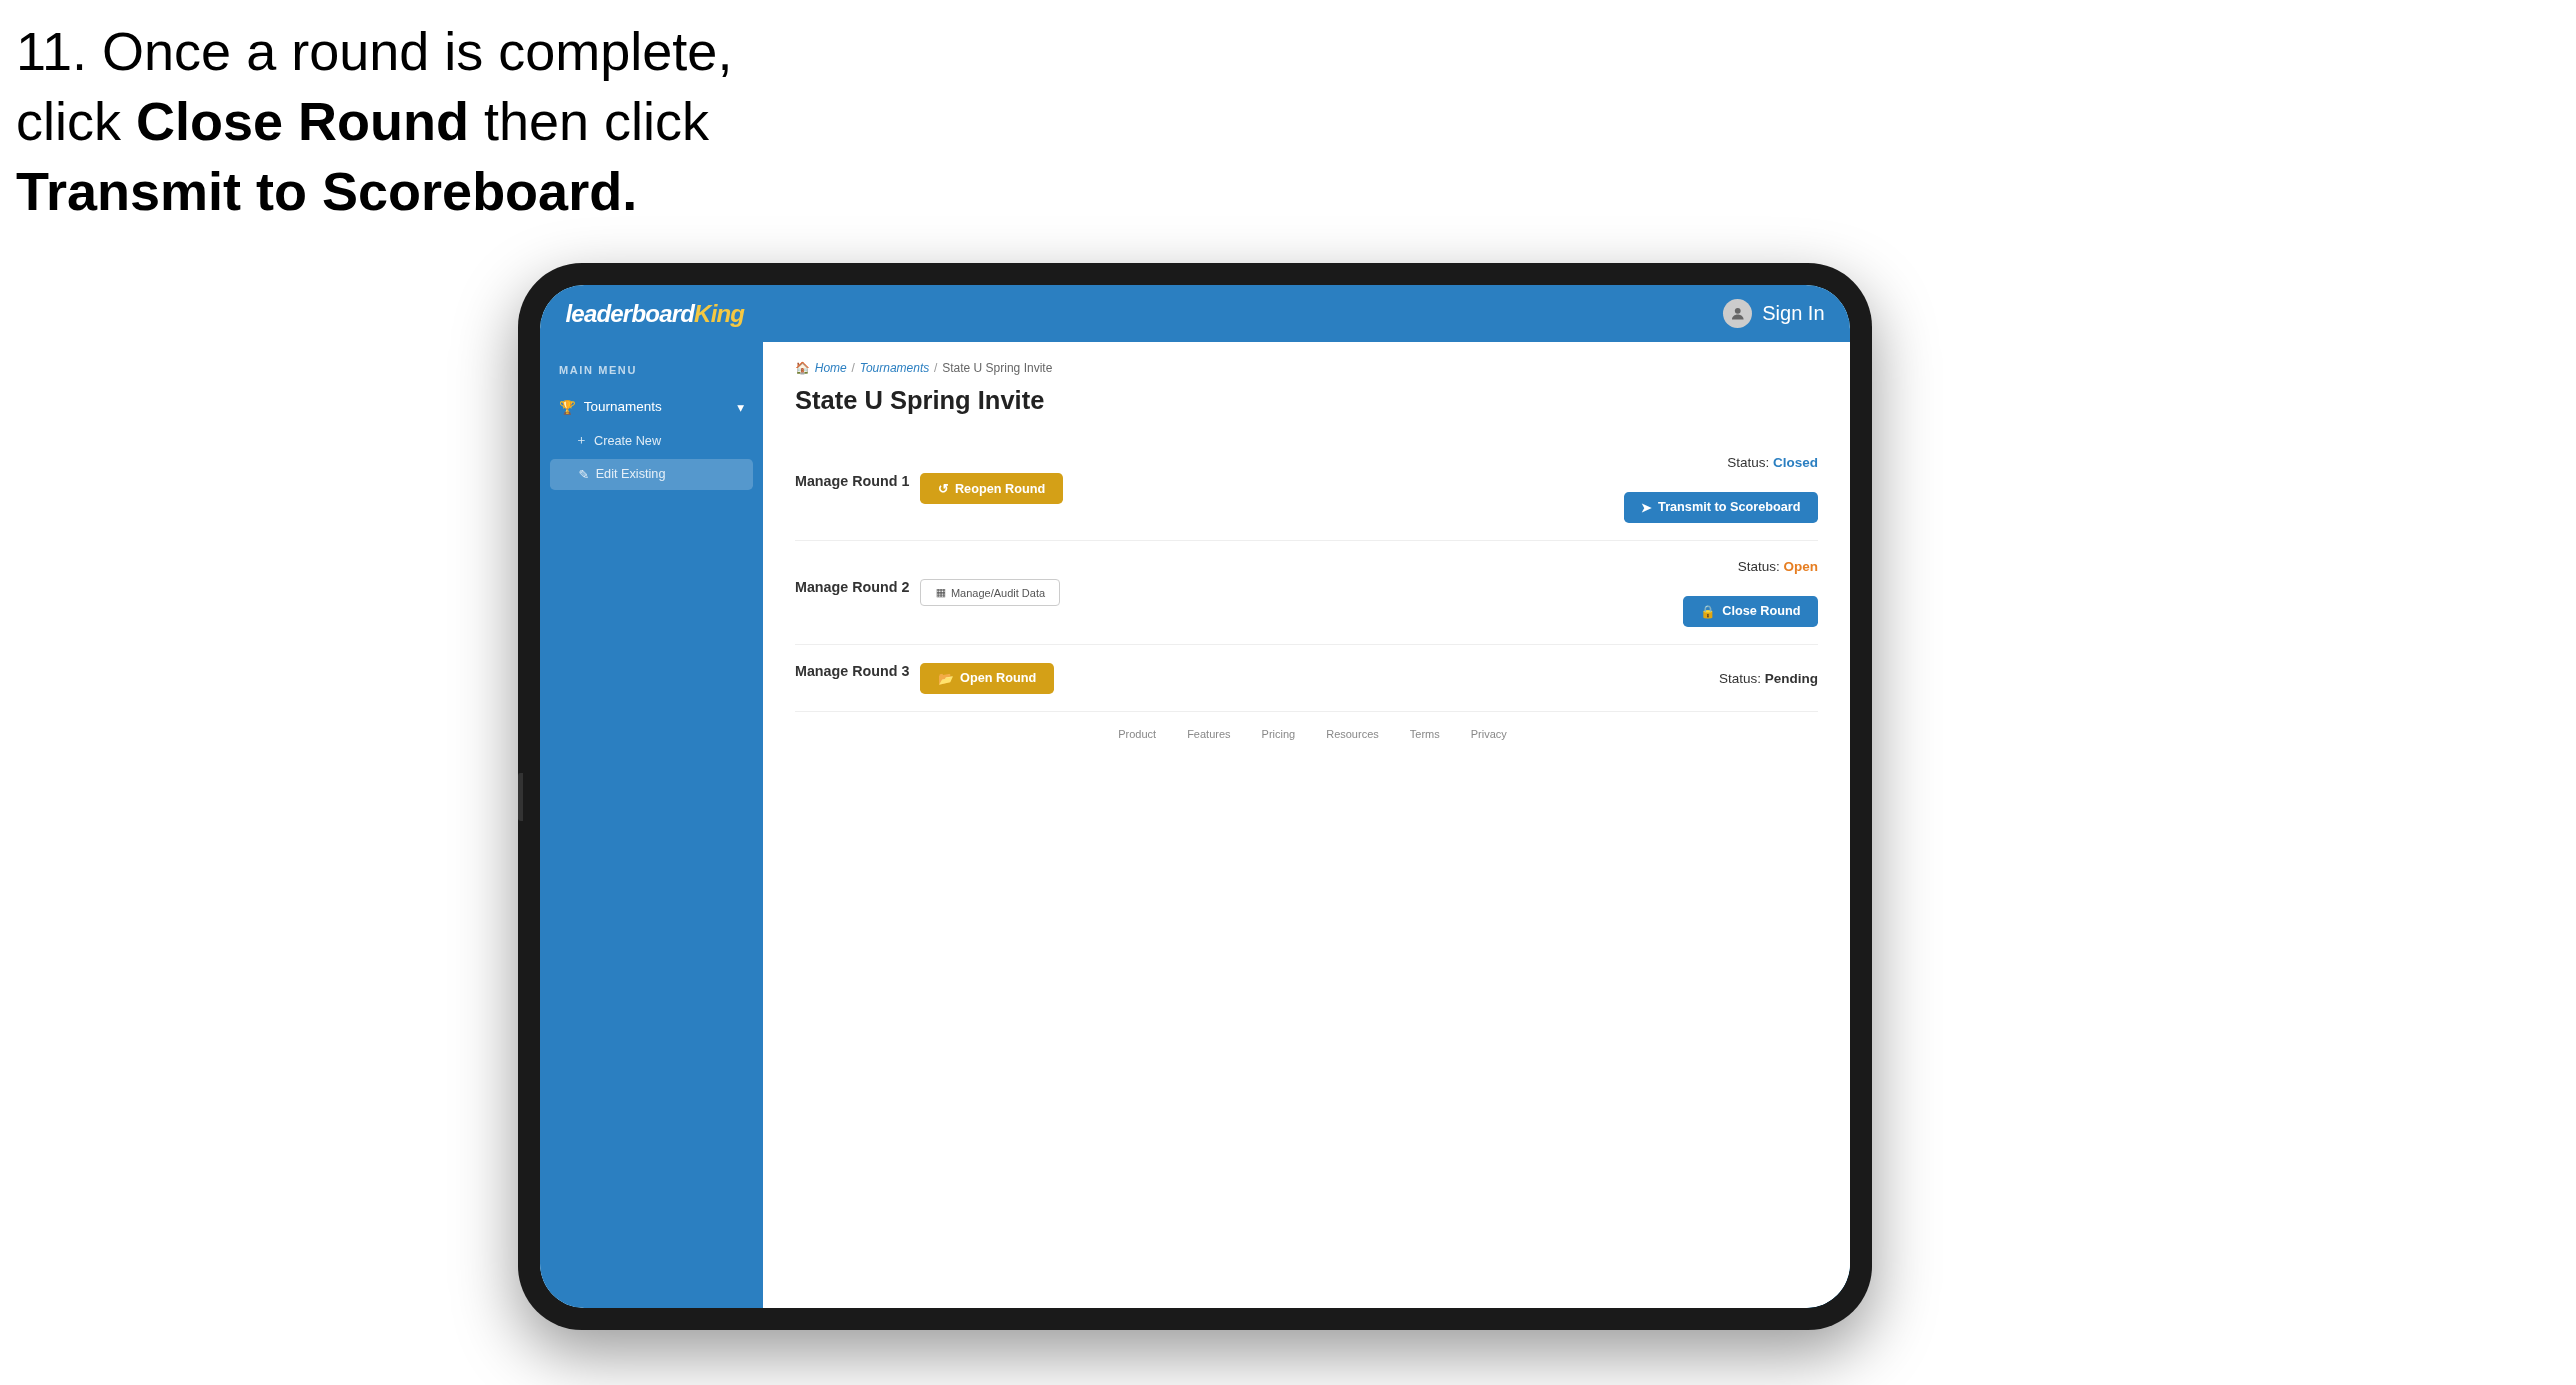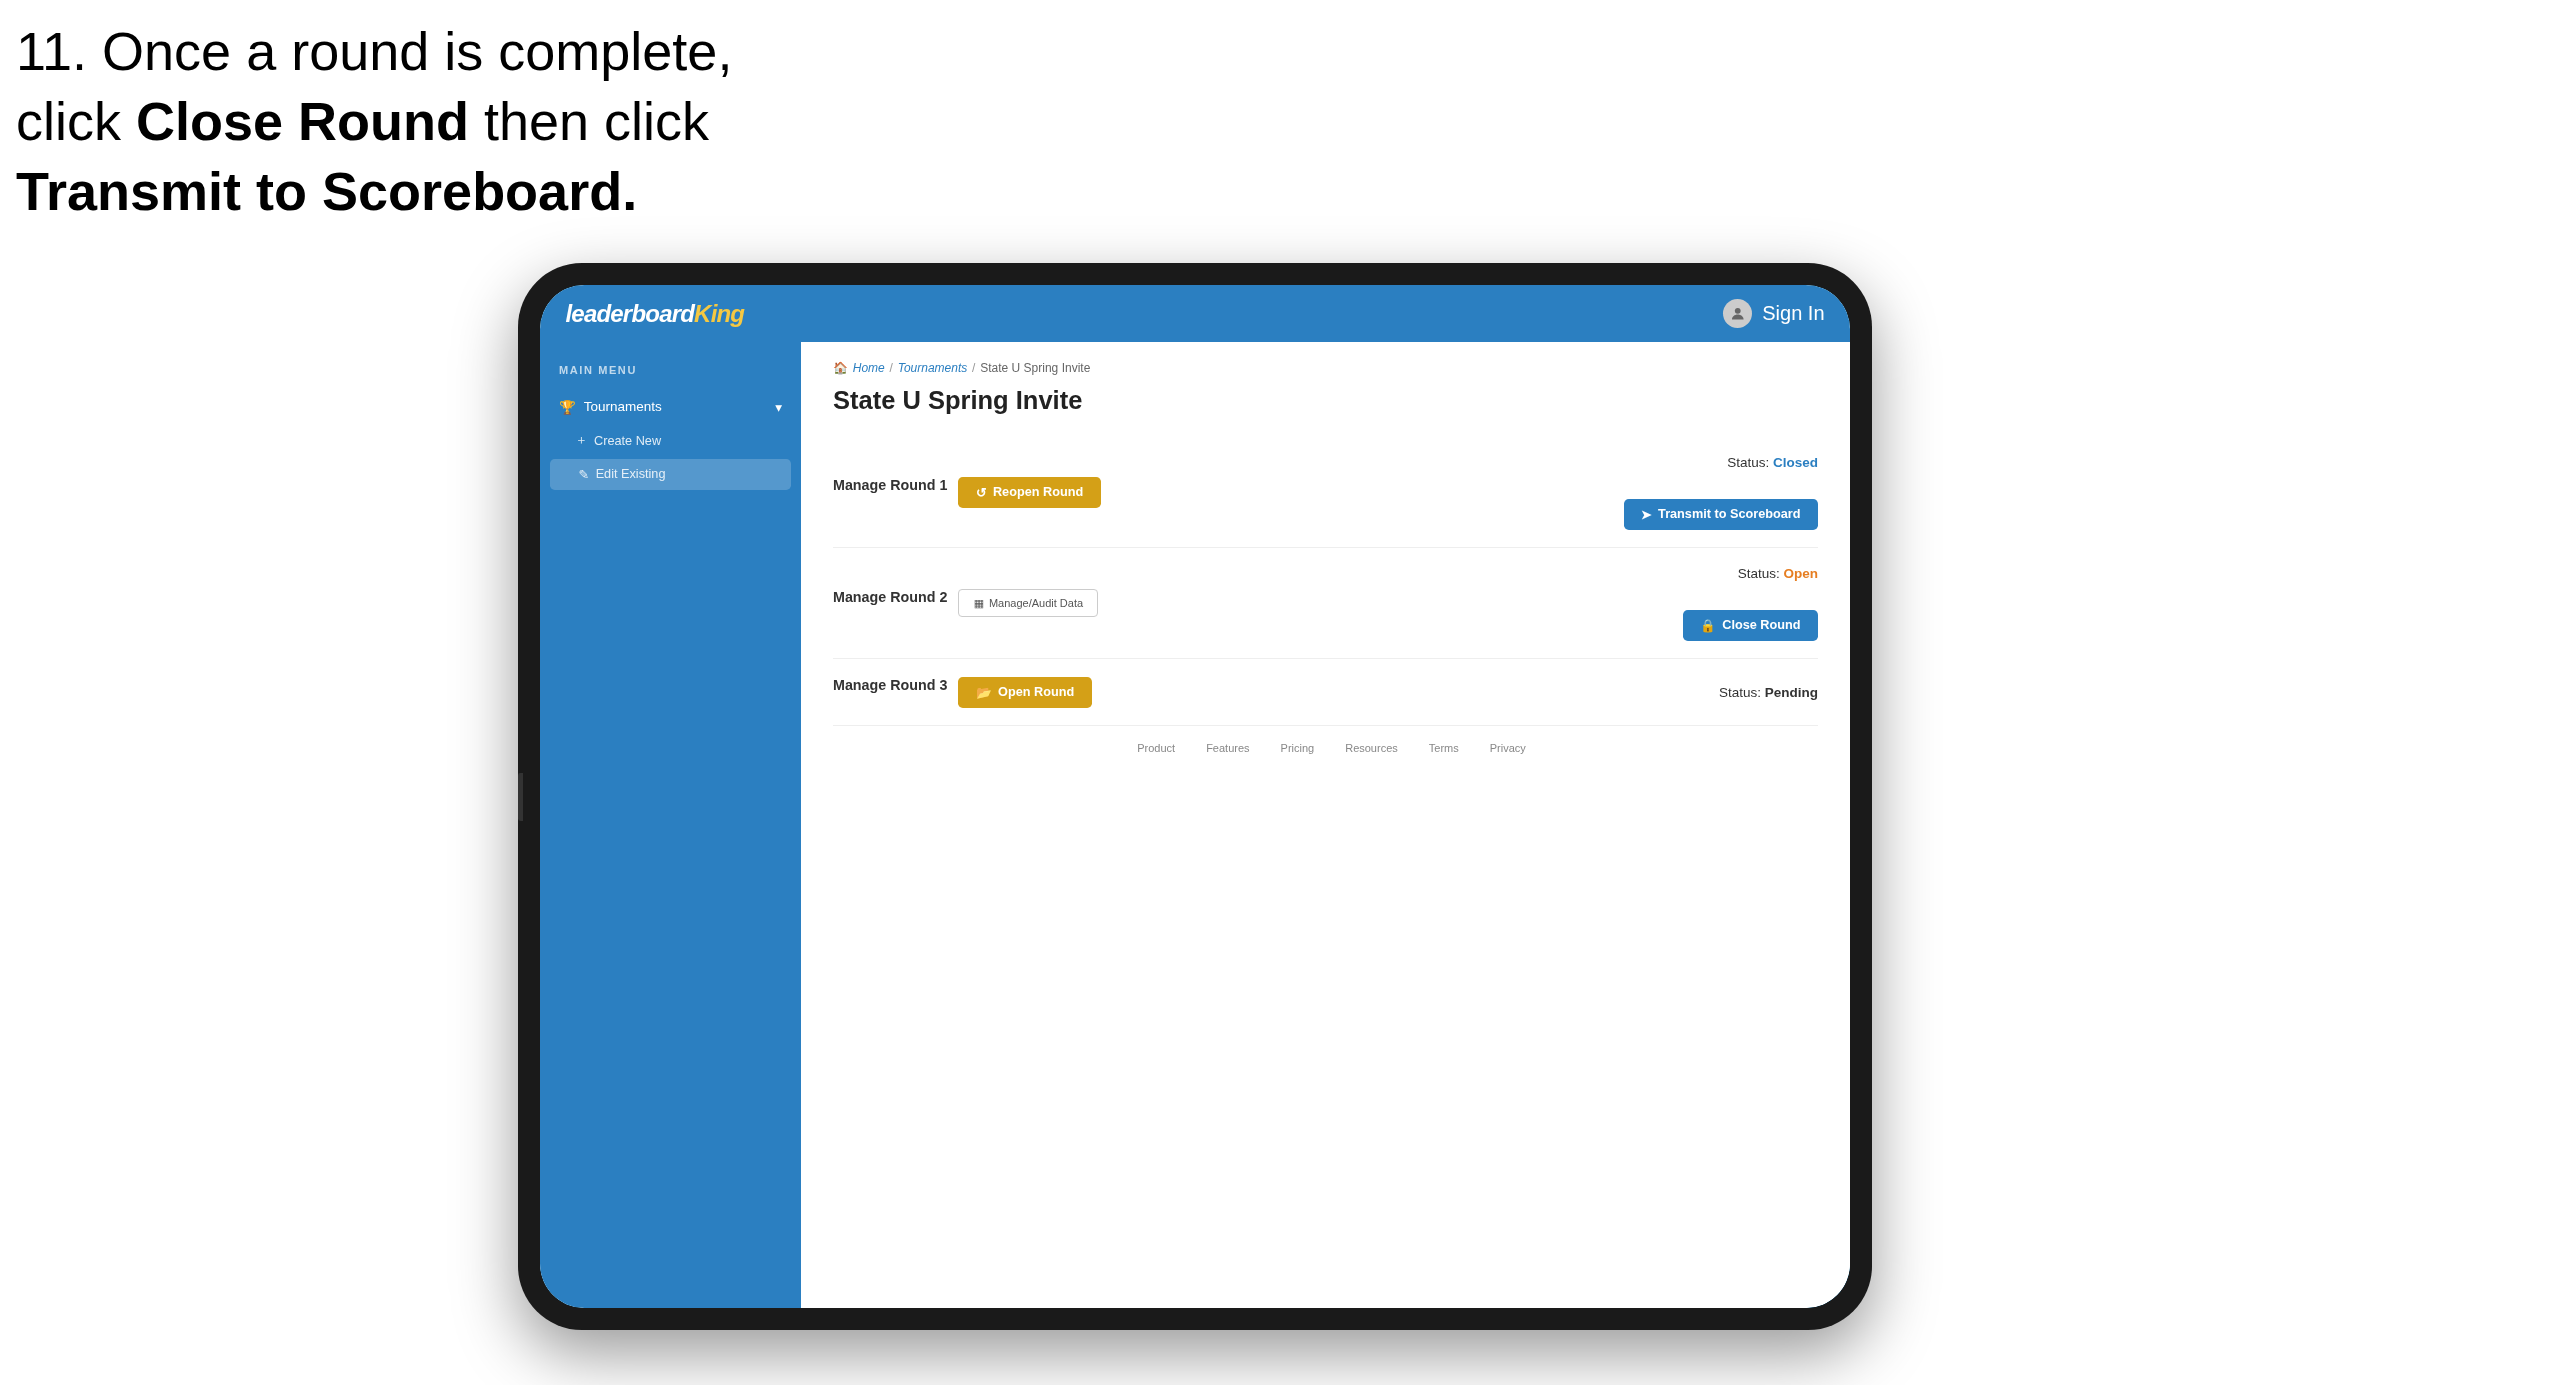--- a/index.html
+++ b/index.html
@@ -112,21 +112,21 @@
 
     
     .main-layout {
       display: flex;
       flex: 1;
       overflow: hidden;
     }
 
     
     .sidebar {
-      width: 261px;
+      width: 223px;
       background: #2b7fc1;
       flex-shrink: 0;
       padding: 16px 0;
     }
 
     .main-menu-label {
       color: rgba(255,255,255,0.7);
       font-size: 11px;
       letter-spacing: 1.6px;
       text-transform: uppercase;
@@ -212,21 +212,21 @@
     .round-title {
       font-size: 14.3px;
       font-weight: 600;
       color: #333;
     }
 
     .round-right {
       display: flex;
       flex-direction: column;
       align-items: flex-end;
-      gap: 29px;
+      gap: 22px;
     }
 
     .status-label {
       font-size: 13.5px;
       color: #333;
     }
     .status-closed { color: #2b7fc1; font-weight: 600; }
     .status-open { color: #e67e22; font-weight: 600; }
     .status-pending { color: #333; font-weight: 600; }
 

